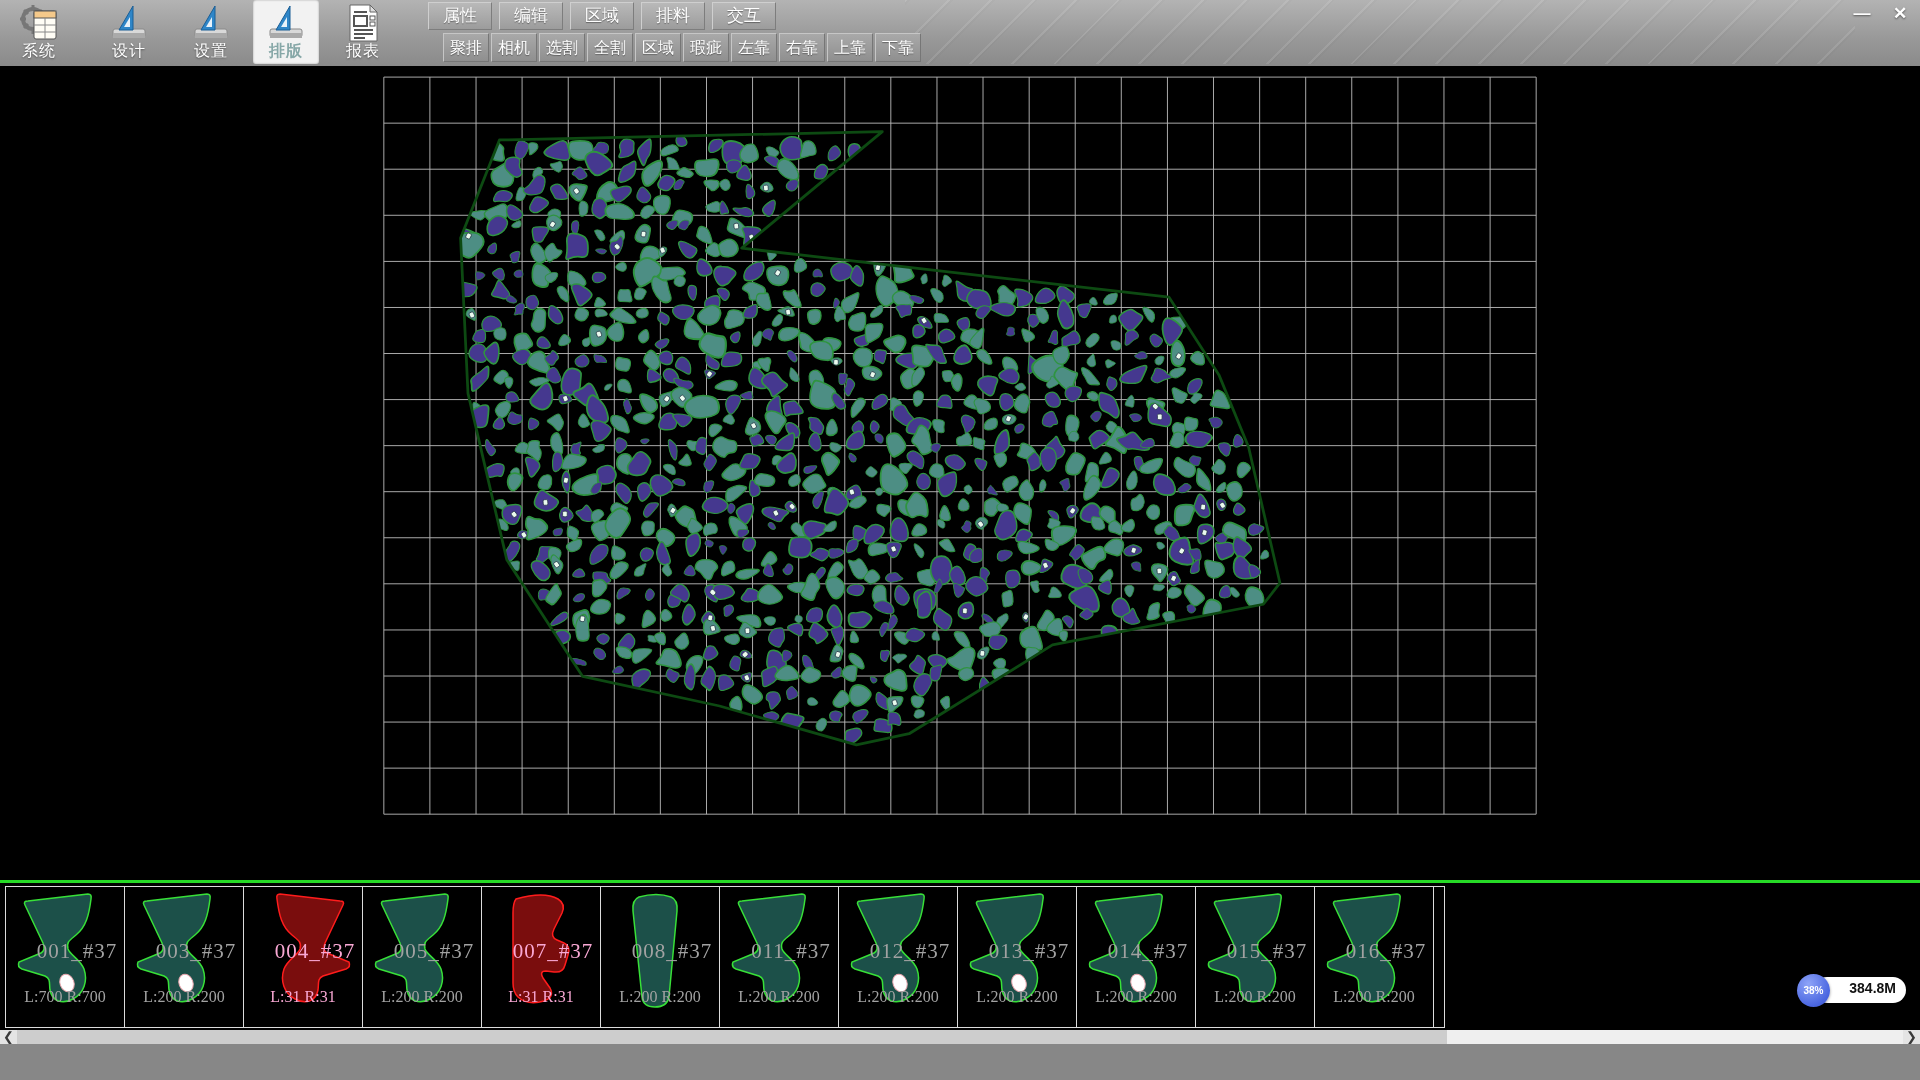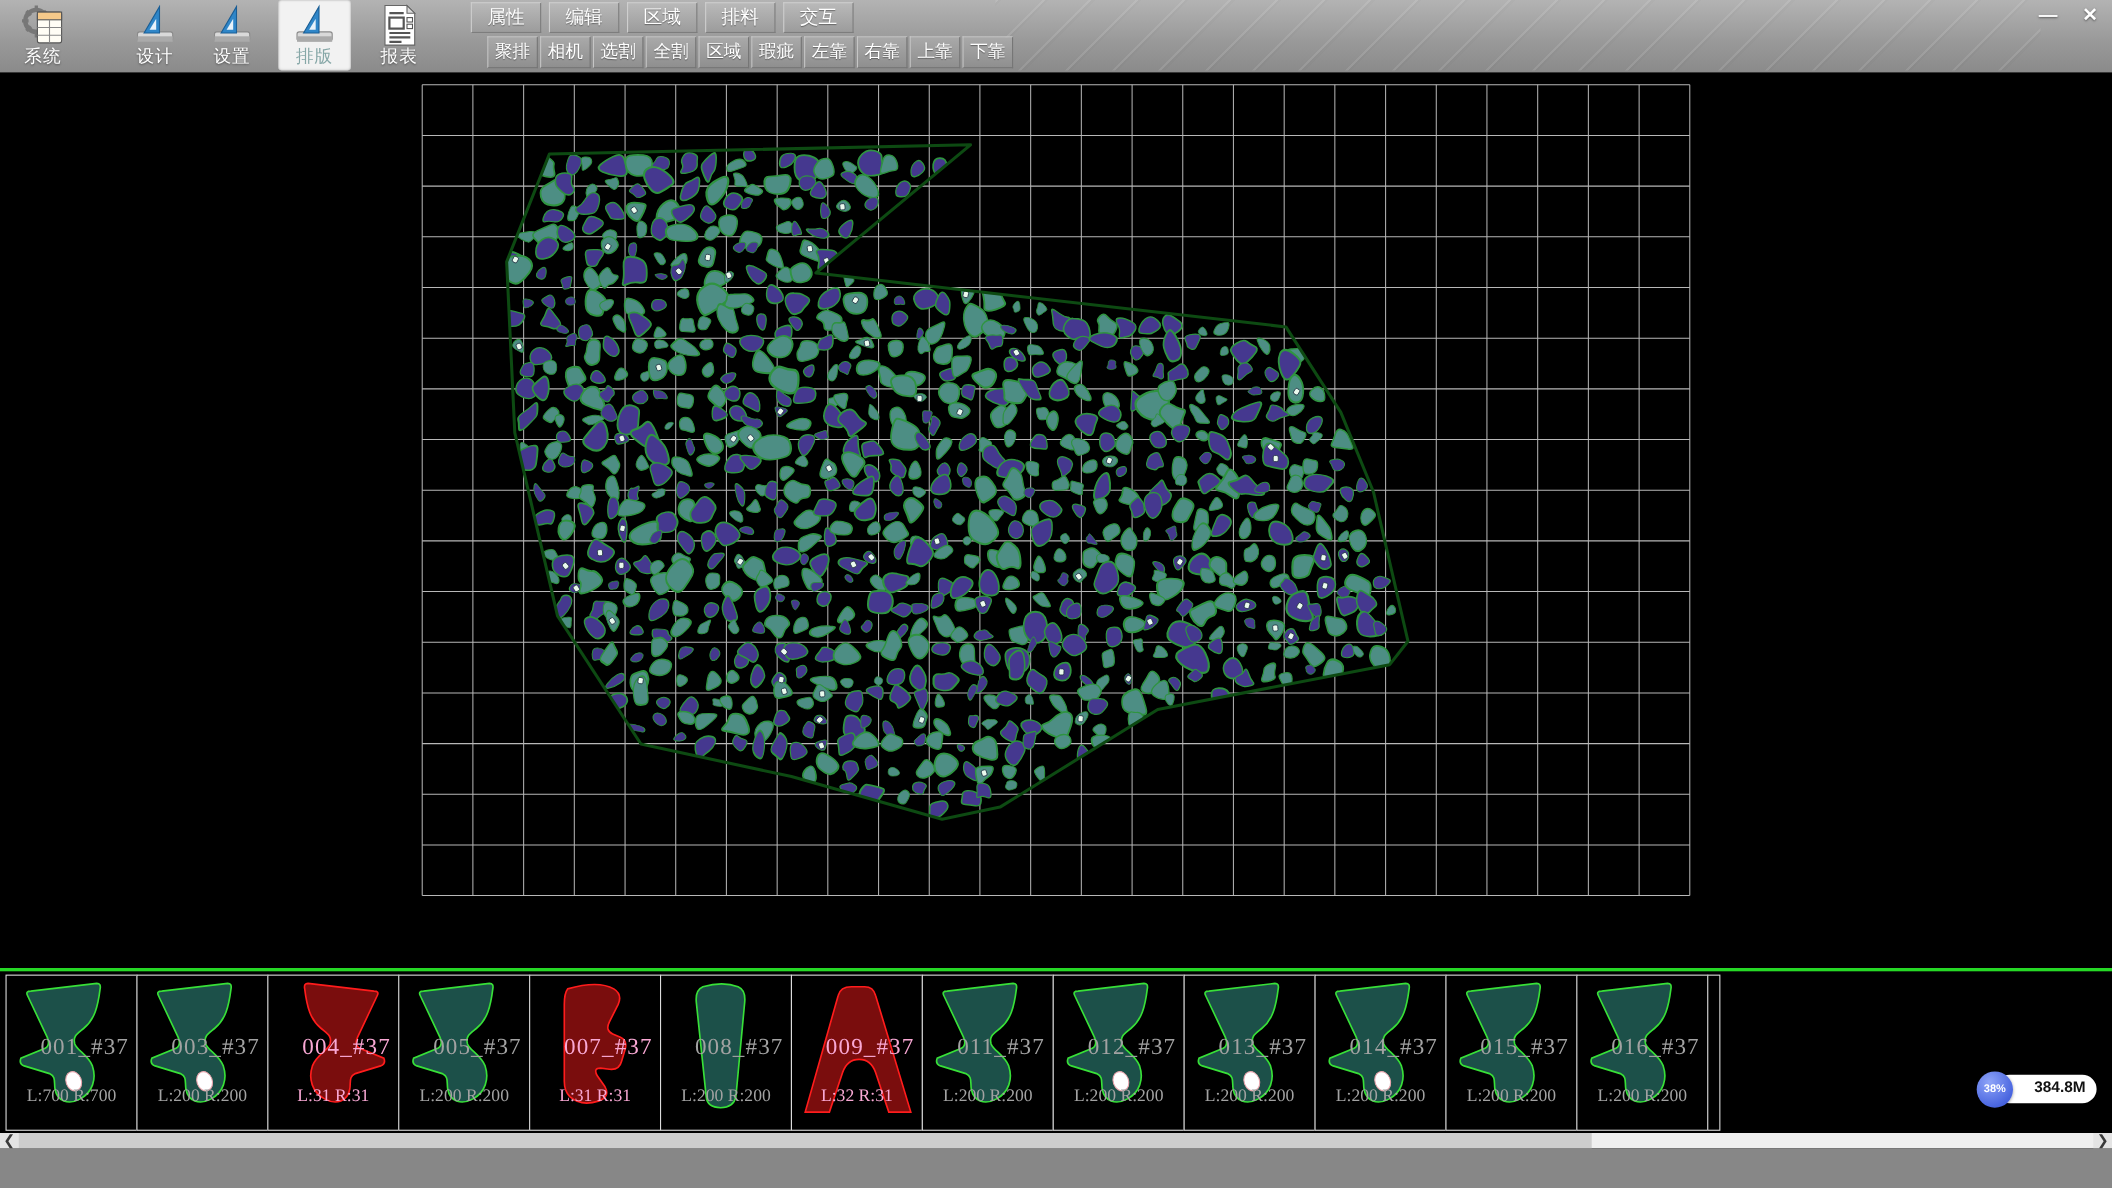--- a/index.html
+++ b/index.html
@@ -5,21 +5,21 @@
   html,body{margin:0;padding:0;width:1920px;height:1080px;overflow:hidden;background:#000;
     font-family:"Liberation Sans",sans-serif;-webkit-font-smoothing:antialiased;}
   #app{position:relative;width:1920px;height:1080px;background:#000;}
 
   
   #toolbar{position:absolute;left:0;top:0;width:1920px;height:66px;
     background:linear-gradient(#b3b3b3,#9a9a9a 55%,#8a8a8a);border-bottom:2px solid #6f6f6f;}
   #hatch{position:absolute;left:905px;top:0;width:950px;height:64px;pointer-events:none;
     background:repeating-linear-gradient(135deg,rgba(255,255,255,.10) 0 2px,rgba(0,0,0,0.02) 2px 4px,transparent 4px 30px);}
   .appbtn{position:absolute;top:0;width:66px;height:64px;text-align:center;cursor:pointer;}
-  .appbtn.active{background:#f2f2f2;border-radius:3px;box-shadow:inset 0 0 2px #999;}
+  .appbtn.active{background:#f2f2f2;border-radius:3px;box-shadow:inset 0 0 2px #999;font-weight:bold;}
   .appbtn svg{display:block;margin:3px auto 0;}
   .applabel{display:block;margin-top:-2px;font-size:16px;color:#fff;text-shadow:0 1px 2px rgba(0,0,0,.45);letter-spacing:1px;}
   .appbtn.active .applabel{color:#86a7a7;text-shadow:none;}
   .menurow{position:absolute;left:428px;top:2px;height:28px;display:flex;gap:7px;}
   .menubtn{width:62px;height:26px;line-height:26px;text-align:center;color:#fff;font-size:17px;
     background:linear-gradient(#b9b9b9,#9c9c9c);border:1px solid;border-color:#cfcfcf #7d7d7d #7d7d7d #cfcfcf;
     text-shadow:0 1px 1px rgba(0,0,0,.4);cursor:pointer;}
   .toolrow{position:absolute;left:424px;top:33px;height:28px;display:flex;gap:2px;padding-left:19px;}
   .toolbtn{width:44px;height:27px;line-height:27px;text-align:center;color:#fff;font-size:16px;
     background:linear-gradient(#a9a9a9,#8f8f8f);border:1px solid;border-color:#c6c6c6 #767676 #767676 #c6c6c6;
@@ -85,21 +85,21 @@
         </g>
         <rect x="15" y="8" width="22" height="28" rx="2" fill="#fffdf5" stroke="#555"></rect>
         <rect x="15" y="8" width="22" height="7" fill="#f5c98a" stroke="#555"></rect>
         <line x1="15" y1="22" x2="37" y2="22" stroke="#888"></line>
           <line x1="15" y1="29" x2="37" y2="29" stroke="#888"></line>
         <line x1="26" y1="15" x2="26" y2="36" stroke="#888"></line>
       </svg>
       <span class="applabel">系统</span>
     </div>
 
-    <div class="appbtn" style="left:108px">
+    <div class="appbtn" style="left:96px">
       <svg width="40" height="40" viewBox="0 0 40 40">
         <rect x="4" y="26" width="32" height="8" rx="2" fill="#d9d9d9" stroke="#8a8a8a"></rect>
         <rect x="4" y="30" width="32" height="5" fill="#aaa"></rect>
         <path d="M24,3 L24,27 L10,27 Z" fill="#2f86c8" stroke="#1b5e95"></path>
         <path d="M21,14 L21,24 L15,24 Z" fill="#e8f2fa"></path>
       </svg>
       <span class="applabel">设计</span>
     </div>
 
     <div class="appbtn" style="left:178px">
@@ -1087,27 +1087,20 @@
         </div>
         <div class="cell">
           <svg width="110" height="132" viewBox="0 0 110 132">
             <path d="M34,8 Q52,3 66,8 Q73,11 72,22 L64,108 Q62,118 50,118 Q38,118 37,108 L28,22 Q27,11 34,8 Z" fill="#1c5049" stroke="#38e038" stroke-width="1.5"></path>
           </svg>
           <div class="pid txgray">008_#37</div>
           <div class="pstats txgray">L:200 R:200</div>
         </div>
         <div class="cell">
           <svg width="110" height="132" viewBox="0 0 110 132">
-            <path d="M8,122 L38,16 Q40,8 50,8 L62,8 Q70,8 72,16 L104,122 L84,122 L72,86 Q68,74 57,74 Q46,74 42,86 L30,122 Z" fill="#7a0d0d" stroke="#ff1c1c" stroke-width="1.5"></path>
-          </svg>
-          <div class="pid txgreen">009_#37</div>
-          <div class="pstats txgreen">L:32 R:31</div>
-        </div>
-        <div class="cell">
-          <svg width="110" height="132" viewBox="0 0 110 132">
             <path d="M18,12 L78,5 Q82,5 81,10 C79,26 76,38 66,46 C60,51 56,53 58,60 C60,66 70,70 74,80 C78,92 74,104 63,110 C52,116 42,112 40,101 C39,94 41,90 35,87 L12,80 Q7,78 9,73 L31,64 Q36,61 33,54 L15,16 Q13,12 18,12 Z" fill="#1c5049" stroke="#38e038" stroke-width="1.5"></path>
           </svg>
           <div class="pid txgray">011_#37</div>
           <div class="pstats txgray">L:200 R:200</div>
         </div>
         <div class="cell">
           <svg width="110" height="132" viewBox="0 0 110 132">
             <path d="M18,12 L78,5 Q82,5 81,10 C79,26 76,38 66,46 C60,51 56,53 58,60 C60,66 70,70 74,80 C78,92 74,104 63,110 C52,116 42,112 40,101 C39,94 41,90 35,87 L12,80 Q7,78 9,73 L31,64 Q36,61 33,54 L15,16 Q13,12 18,12 Z" fill="#1c5049" stroke="#38e038" stroke-width="1.5"></path>
             <ellipse cx="57" cy="94" rx="7" ry="9" transform="rotate(-20 57 94)" fill="#ffffff" stroke="#e8a4ac"></ellipse>
           </svg>

